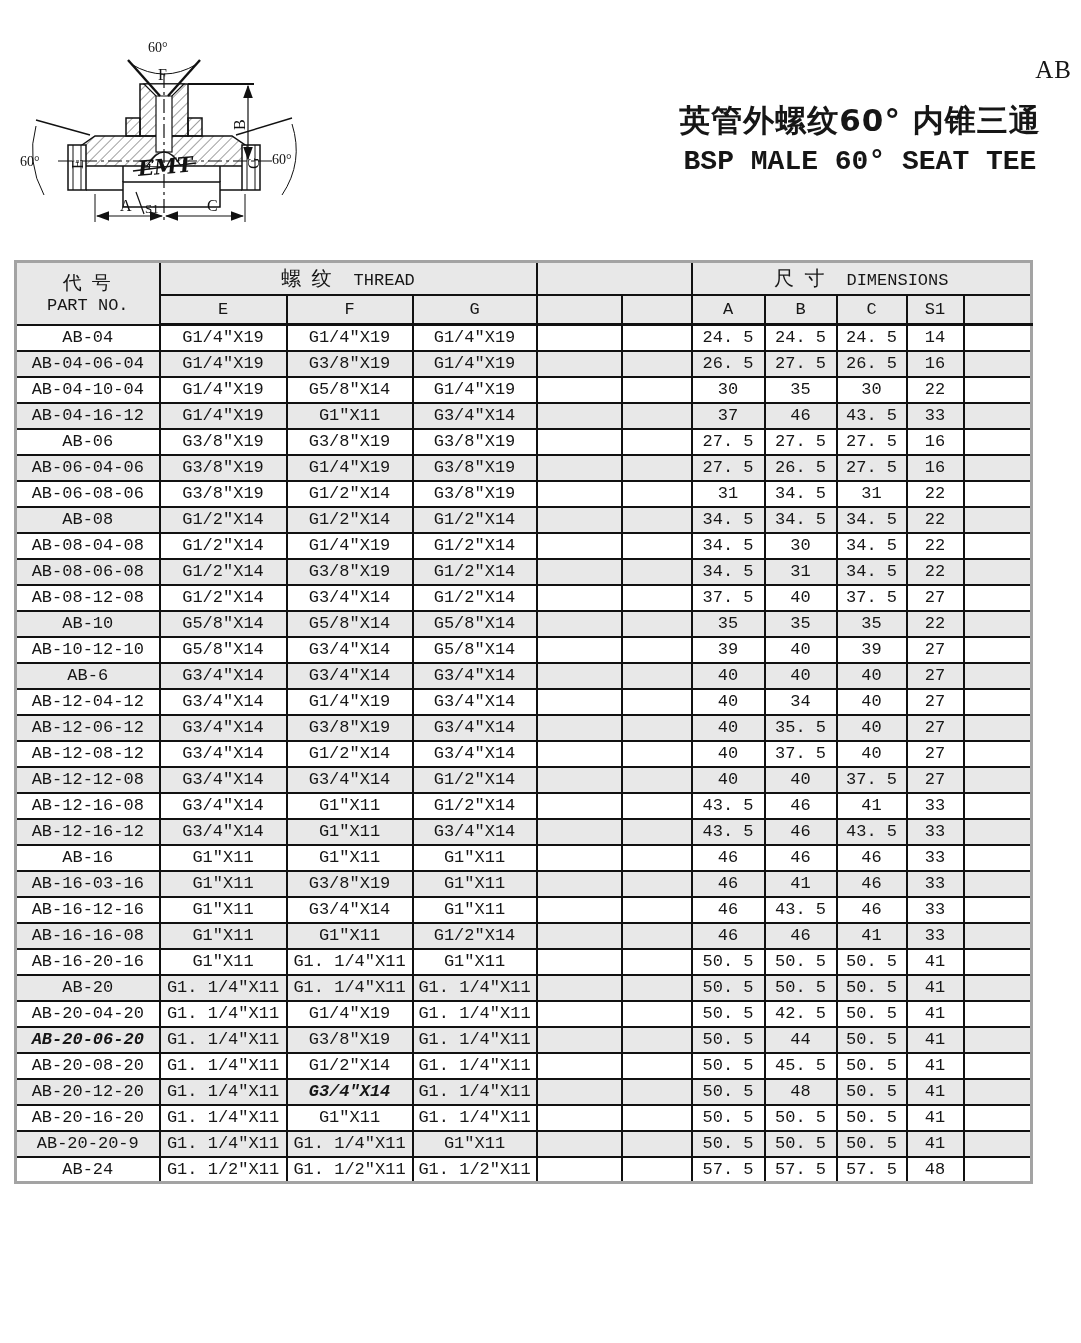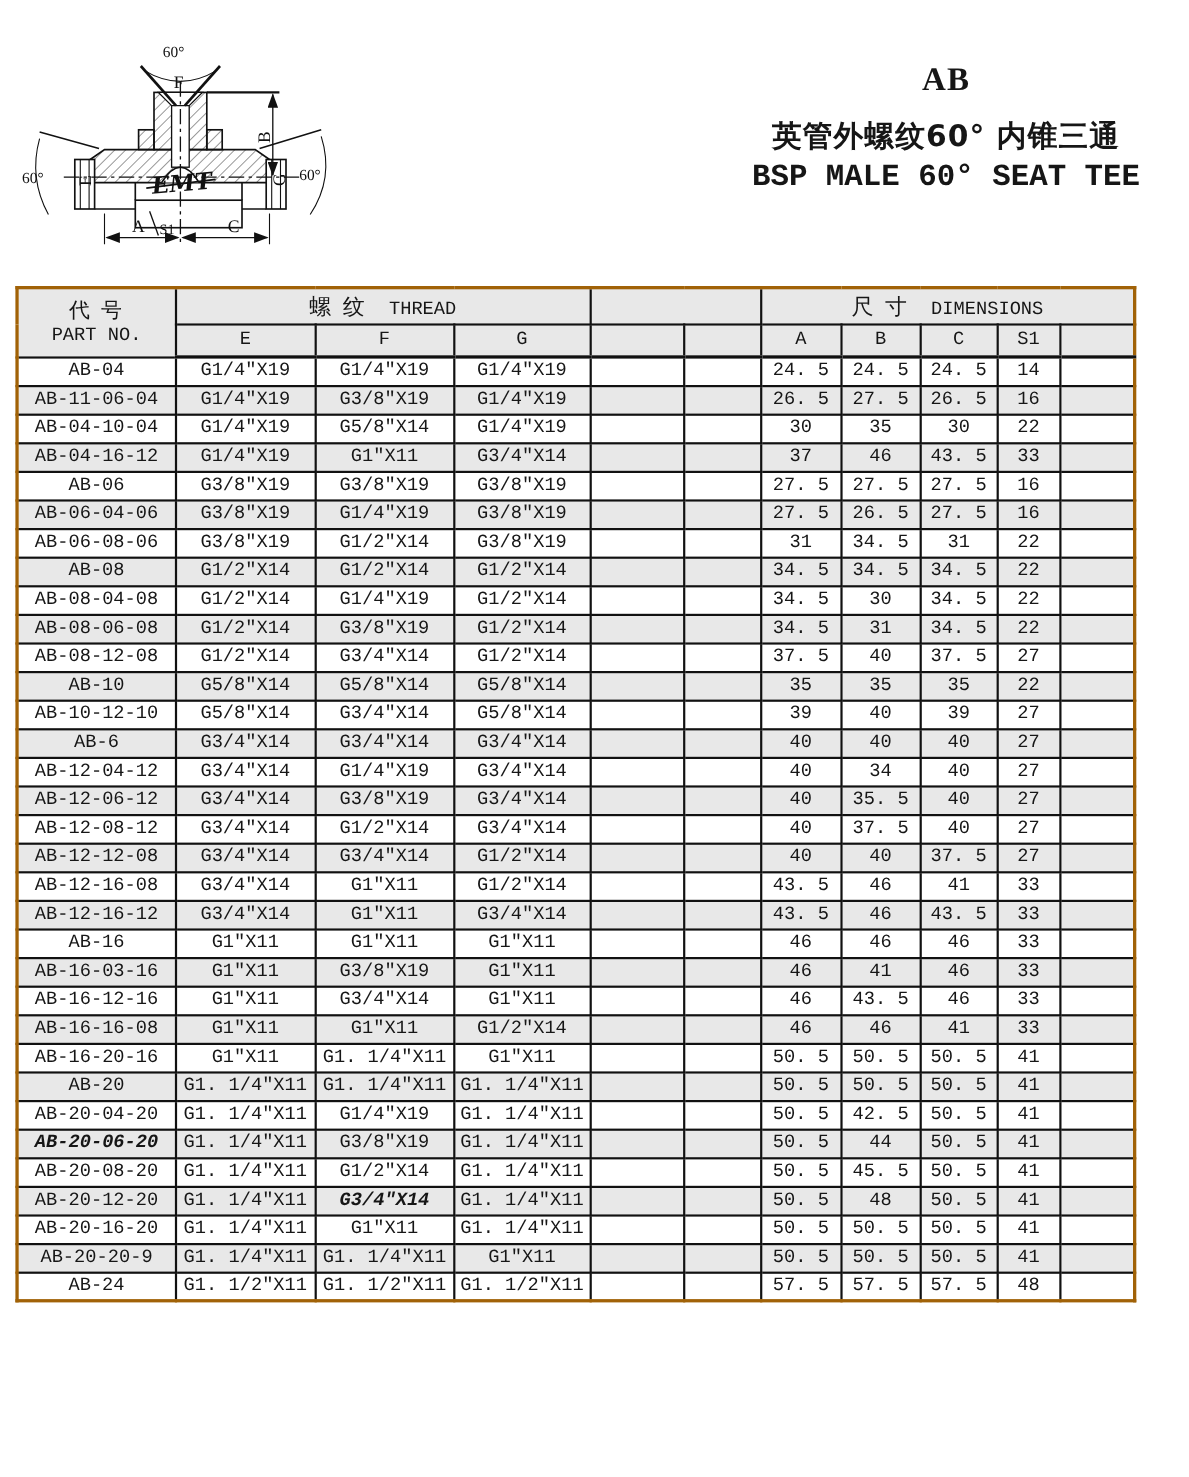--- a/index.html
+++ b/index.html
@@ -2,30 +2,30 @@
 <html><head>
 <meta charset="utf-8">
 <style>
   html,body{margin:0;padding:0;}
   body{
     width:1081px;height:1343px;position:relative;background:#ffffff;overflow:hidden;
     font-family:"Liberation Mono","DejaVu Sans Mono",monospace;color:#161616;
   }
   
   .title-block{position:absolute;left:648px;top:56px;width:424px;text-align:center;}
-  .code-title{font-family:"Liberation Serif","DejaVu Serif",serif;font-size:30px;font-weight:bold;letter-spacing:1px;}
-  .cn-title{margin-top:16px;font-family:"DejaVu Sans","Liberation Sans",sans-serif;font-size:27px;font-weight:bold;letter-spacing:1px;white-space:nowrap;}
+  .code-title{font-family:"Liberation Serif","DejaVu Serif",serif;font-size:25px;font-weight:normal;letter-spacing:1px;text-align:right;}
+  .cn-title{margin-top:16px;font-family:"DejaVu Sans","Liberation Sans",sans-serif;font-size:31px;font-weight:bold;letter-spacing:1px;white-space:nowrap;}
   .en-title{margin-top:4px;font-size:28px;font-weight:bold;letter-spacing:0px;white-space:nowrap;}
   
   .drawing{position:absolute;left:20px;top:32px;}
   
   table.spec{
     position:absolute;left:14px;top:260px;width:1016px;
     border-collapse:collapse;table-layout:fixed;
-    border:3px solid #a16207;
+    border:3px solid #a3a3a3;
   }
   table.spec td{
     border:2px solid #111;text-align:center;vertical-align:middle;
     padding:0;font-size:17px;white-space:nowrap;overflow:hidden;
   }
   thead td{background:#e8e8e8;}
   thead tr.h1{height:33px;}
   thead tr.h2{height:30px;}
   thead tr.h2 td{border-bottom:3px solid #111;}
   .cjk{font-family:"DejaVu Sans","Liberation Sans",sans-serif;font-size:20px;letter-spacing:2px;}
@@ -178,21 +178,21 @@
         <td>G1/4″X19</td>
         <td></td>
         <td></td>
         <td>24. 5</td>
         <td>24. 5</td>
         <td>24. 5</td>
         <td>14</td>
         <td></td>
       </tr>
       <tr>
-        <td>AB-11-06-04</td>
+        <td>AB-04-06-04</td>
         <td>G1/4″X19</td>
         <td>G3/8″X19</td>
         <td>G1/4″X19</td>
         <td></td>
         <td></td>
         <td>26. 5</td>
         <td>27. 5</td>
         <td>26. 5</td>
         <td>16</td>
         <td></td>

